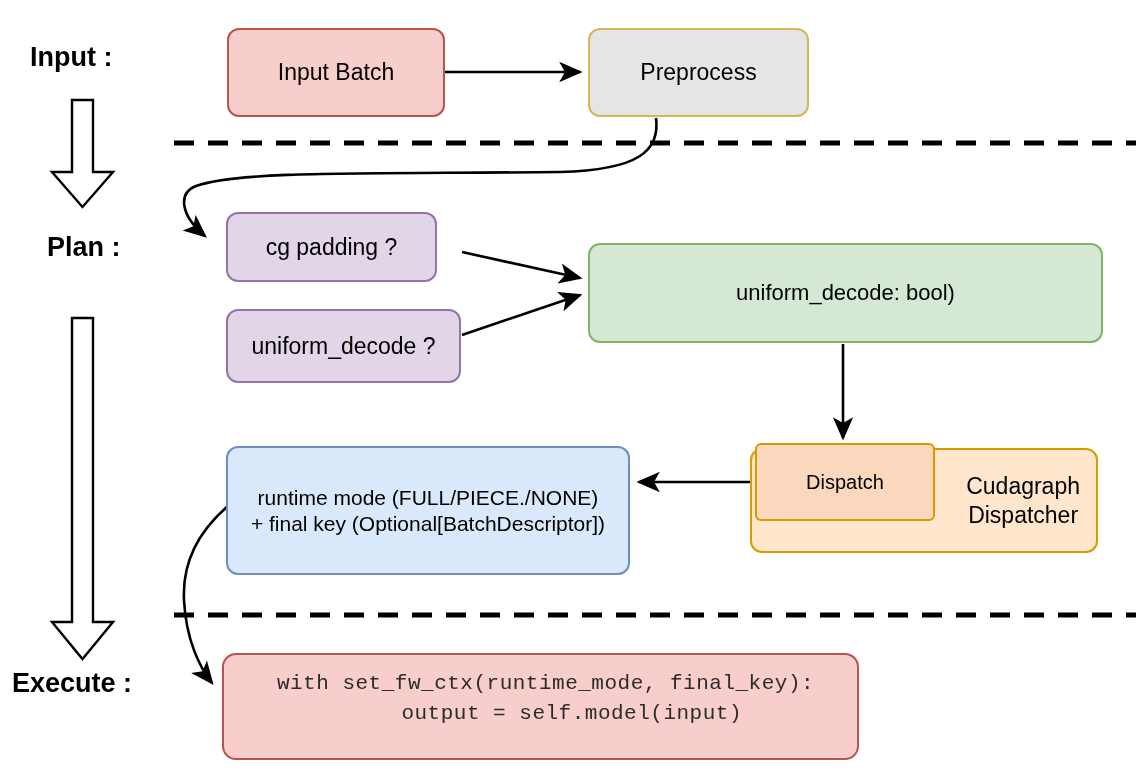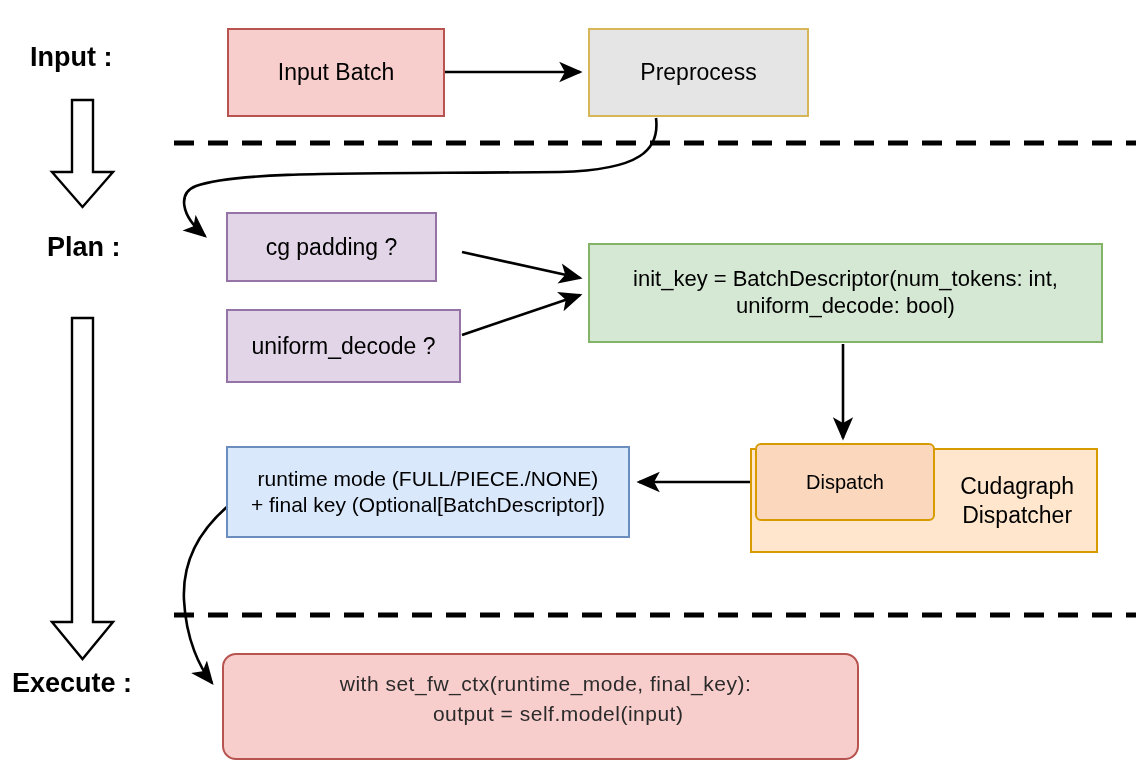--- a/index.html
+++ b/index.html
@@ -1,29 +1,29 @@
 <!DOCTYPE html>
 <html><head>
 <meta charset="utf-8">
 <style>
   html,body{margin:0;padding:0;}
   body{width:1142px;height:770px;background:#ffffff;font-family:"Liberation Sans",sans-serif;overflow:hidden;position:relative;}
   #canvas{position:absolute;left:0;top:0;width:1142px;height:770px;}
-  .node{position:absolute;box-sizing:border-box;display:flex;align-items:center;justify-content:center;text-align:center;border-radius:0;border-width:2px;border-style:solid;line-height:1.22;color:#000;}
+  .node{position:absolute;box-sizing:border-box;display:flex;align-items:center;justify-content:center;text-align:center;border-radius:12px;border-width:2px;border-style:solid;line-height:1.22;color:#000;}
   .stage-label{position:absolute;font-weight:bold;font-size:27px;color:#000;white-space:nowrap;}
   #n-input-batch{left:227px;top:28px;width:218px;height:89px;background:#f8cecc;border-color:#b85450;font-size:23px;}
   #n-preprocess{left:588px;top:28px;width:221px;height:89px;background:#e5e5e5;border-color:#d6b656;font-size:23px;}
   #n-cg-padding{left:226px;top:212px;width:211px;height:70px;background:#e1d5e7;border-color:#9673a6;font-size:23px;text-align:center;}
   #n-uniform-decode{left:226px;top:309px;width:235px;height:74px;background:#e1d5e7;border-color:#9673a6;font-size:23px;}
   #n-init-key{left:588px;top:243px;width:515px;height:100px;background:#d5e8d4;border-color:#82b366;font-size:22px;padding:0 10px;}
-  #n-dispatcher-outer{left:750px;top:448px;width:348px;height:105px;background:#ffe6cc;border-color:#d79b00;font-size:23px;justify-content:flex-end;padding-right:22px;}
+  #n-dispatcher-outer{left:750px;top:448px;width:348px;height:105px;background:#ffe6cc;border-color:#d79b00;font-size:23px;justify-content:flex-end;padding-right:16px;}
   #n-dispatch-inner{left:755px;top:443px;width:180px;height:78px;background:#fad7bd;border-color:#d79b00;font-size:20px;border-radius:6px;}
-  #n-runtime-mode{left:226px;top:446px;width:404px;height:92px;background:#dae8fc;border-color:#6c8ebf;font-size:21px;}
+  #n-runtime-mode{left:226px;top:446px;width:404px;height:129px;background:#dae8fc;border-color:#6c8ebf;font-size:21px;}
   #n-code{left:222px;top:653px;width:637px;height:107px;background:#f8cecc;border-color:#b85450;border-radius:14px;display:block;}
-  #n-code .code{font-family:Liberation Sans, sans-serif;font-size:21px;color:#2b2b2b;white-space:pre;padding:14px 0 0 10px;letter-spacing:0.5px;line-height:1.45;}
+  #n-code .code{font-family:Liberation Mono, monospace;font-size:21px;color:#2b2b2b;white-space:pre;padding:14px 0 0 10px;letter-spacing:0.5px;line-height:1.45;}
   #lbl-input{left:30px;top:42px;}
   #lbl-plan{left:47px;top:232px;}
   #lbl-execute{left:12px;top:668px;}
   .two-line span{display:block;}
 </style>
 </head>
 <body>
 
 <svg id="canvas" viewBox="0 0 1142 770">
   <defs>
@@ -69,21 +69,20 @@
 <div class="node" id="n-cg-padding">
   <span>cg padding ?</span>
 </div>
 
 <div class="node" id="n-uniform-decode">
   <span>uniform_decode ?</span>
 </div>
 
 <div class="node two-line" id="n-init-key">
   <div>
-    <span>init_key = BatchDescriptor(num_tokens: int,</span>
     <span>uniform_decode: bool)</span>
   </div>
 </div>
 
 <div class="node two-line" id="n-dispatcher-outer">
   <div>
     <span>Cudagraph</span>
     <span>Dispatcher</span>
   </div>
 </div>

